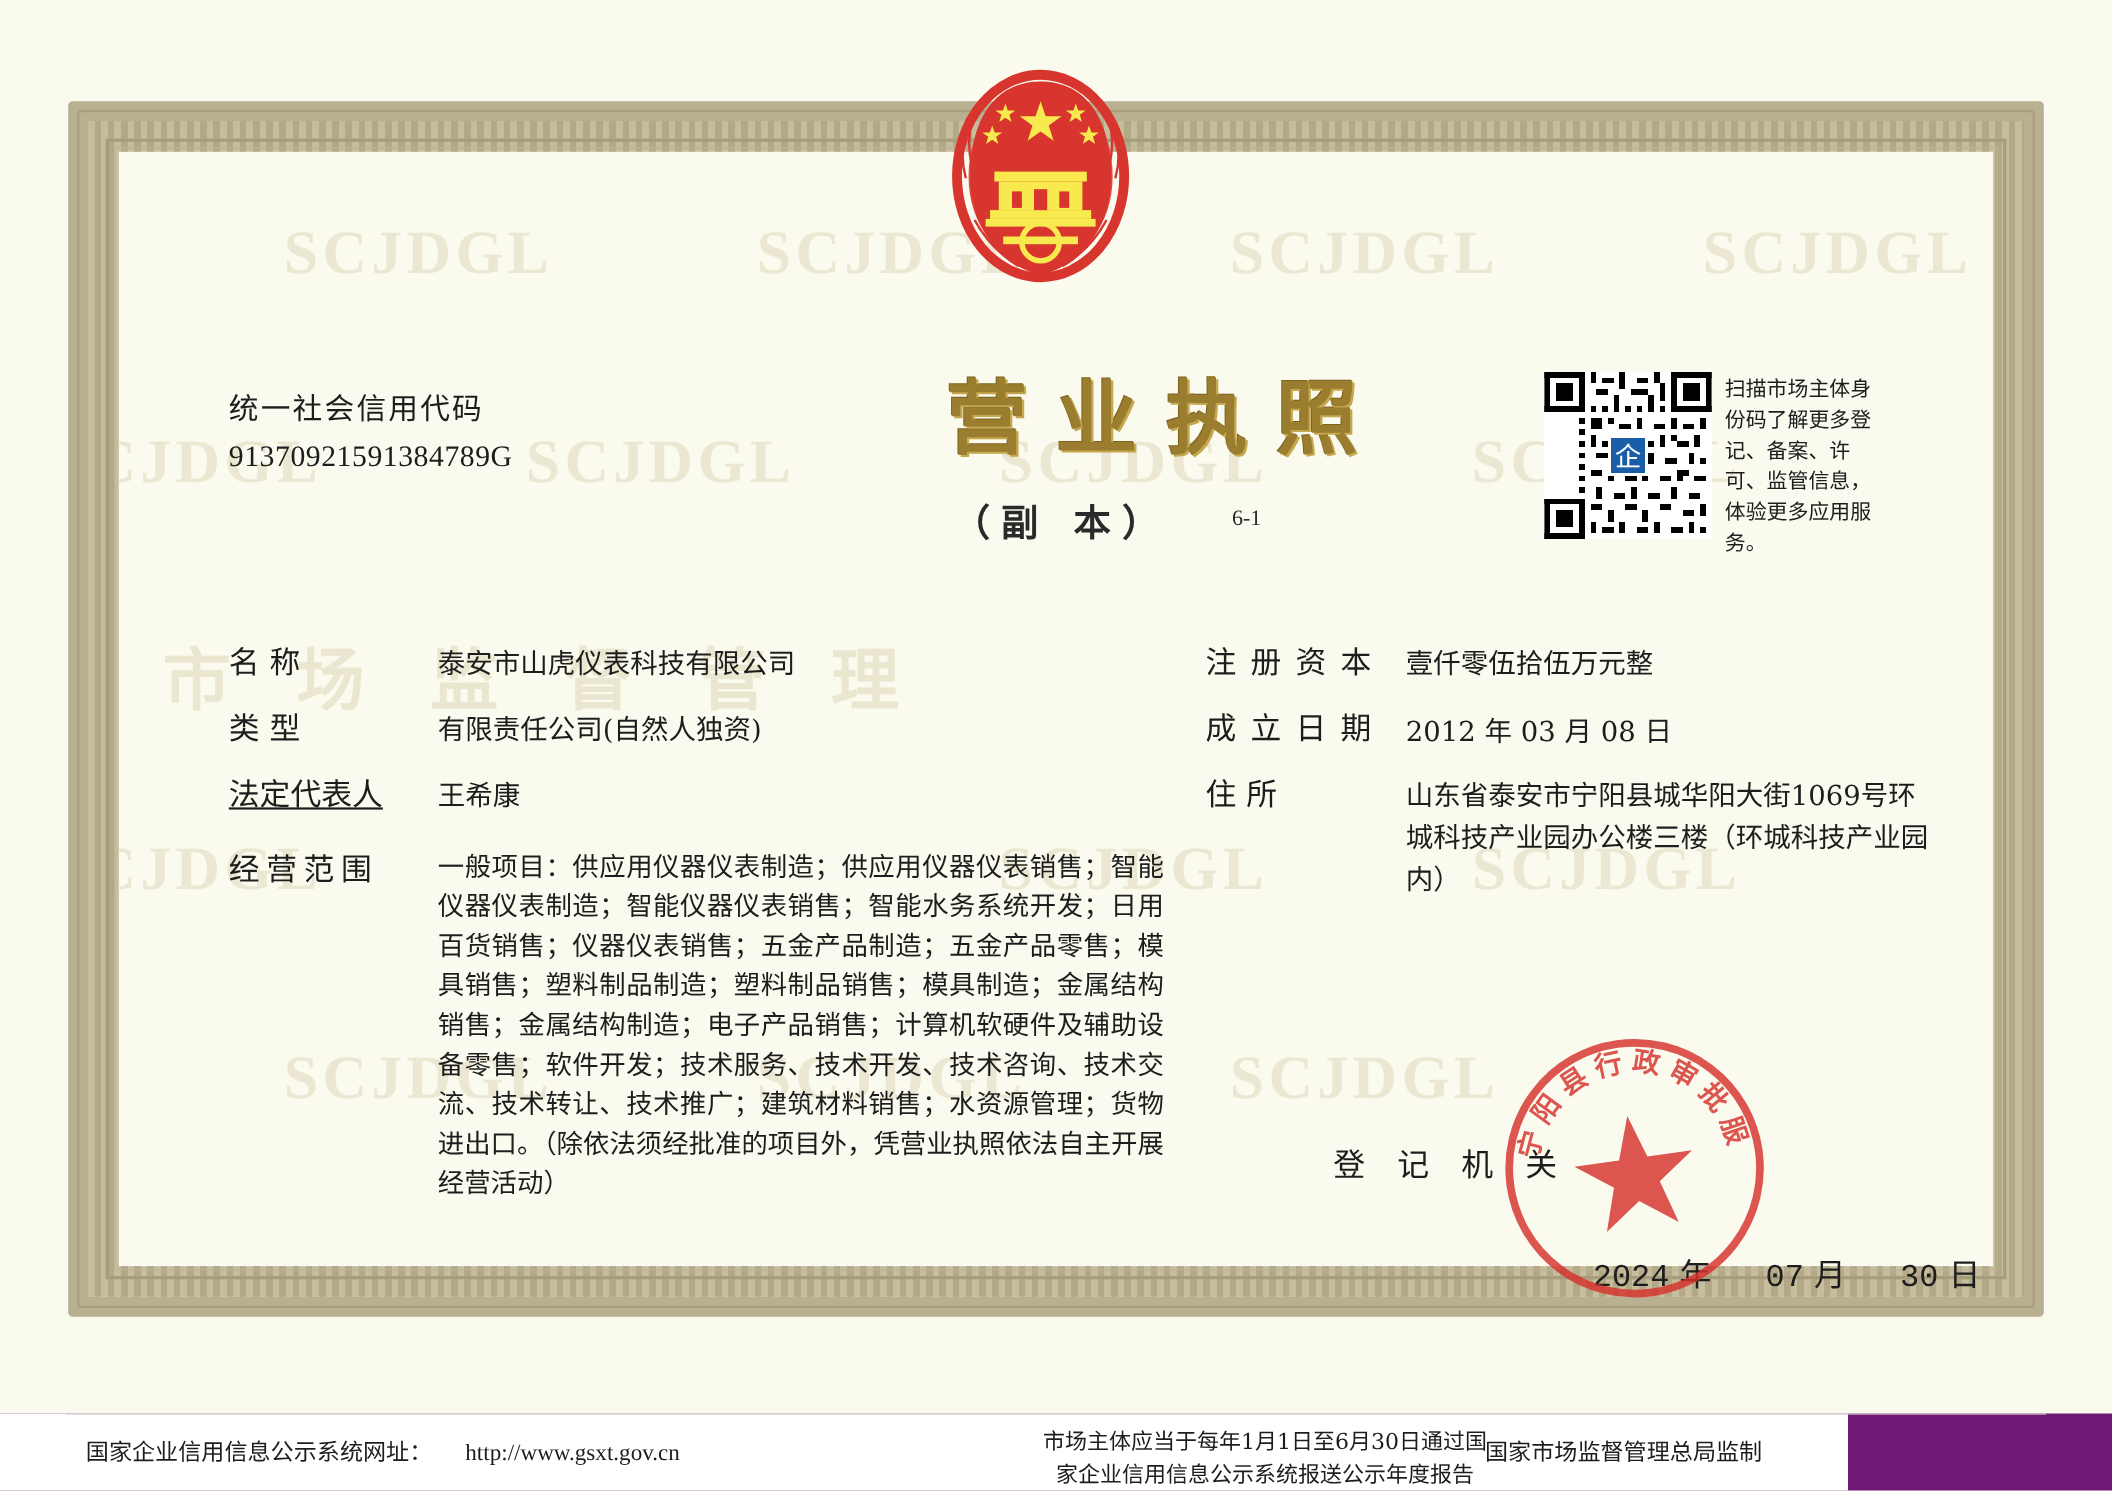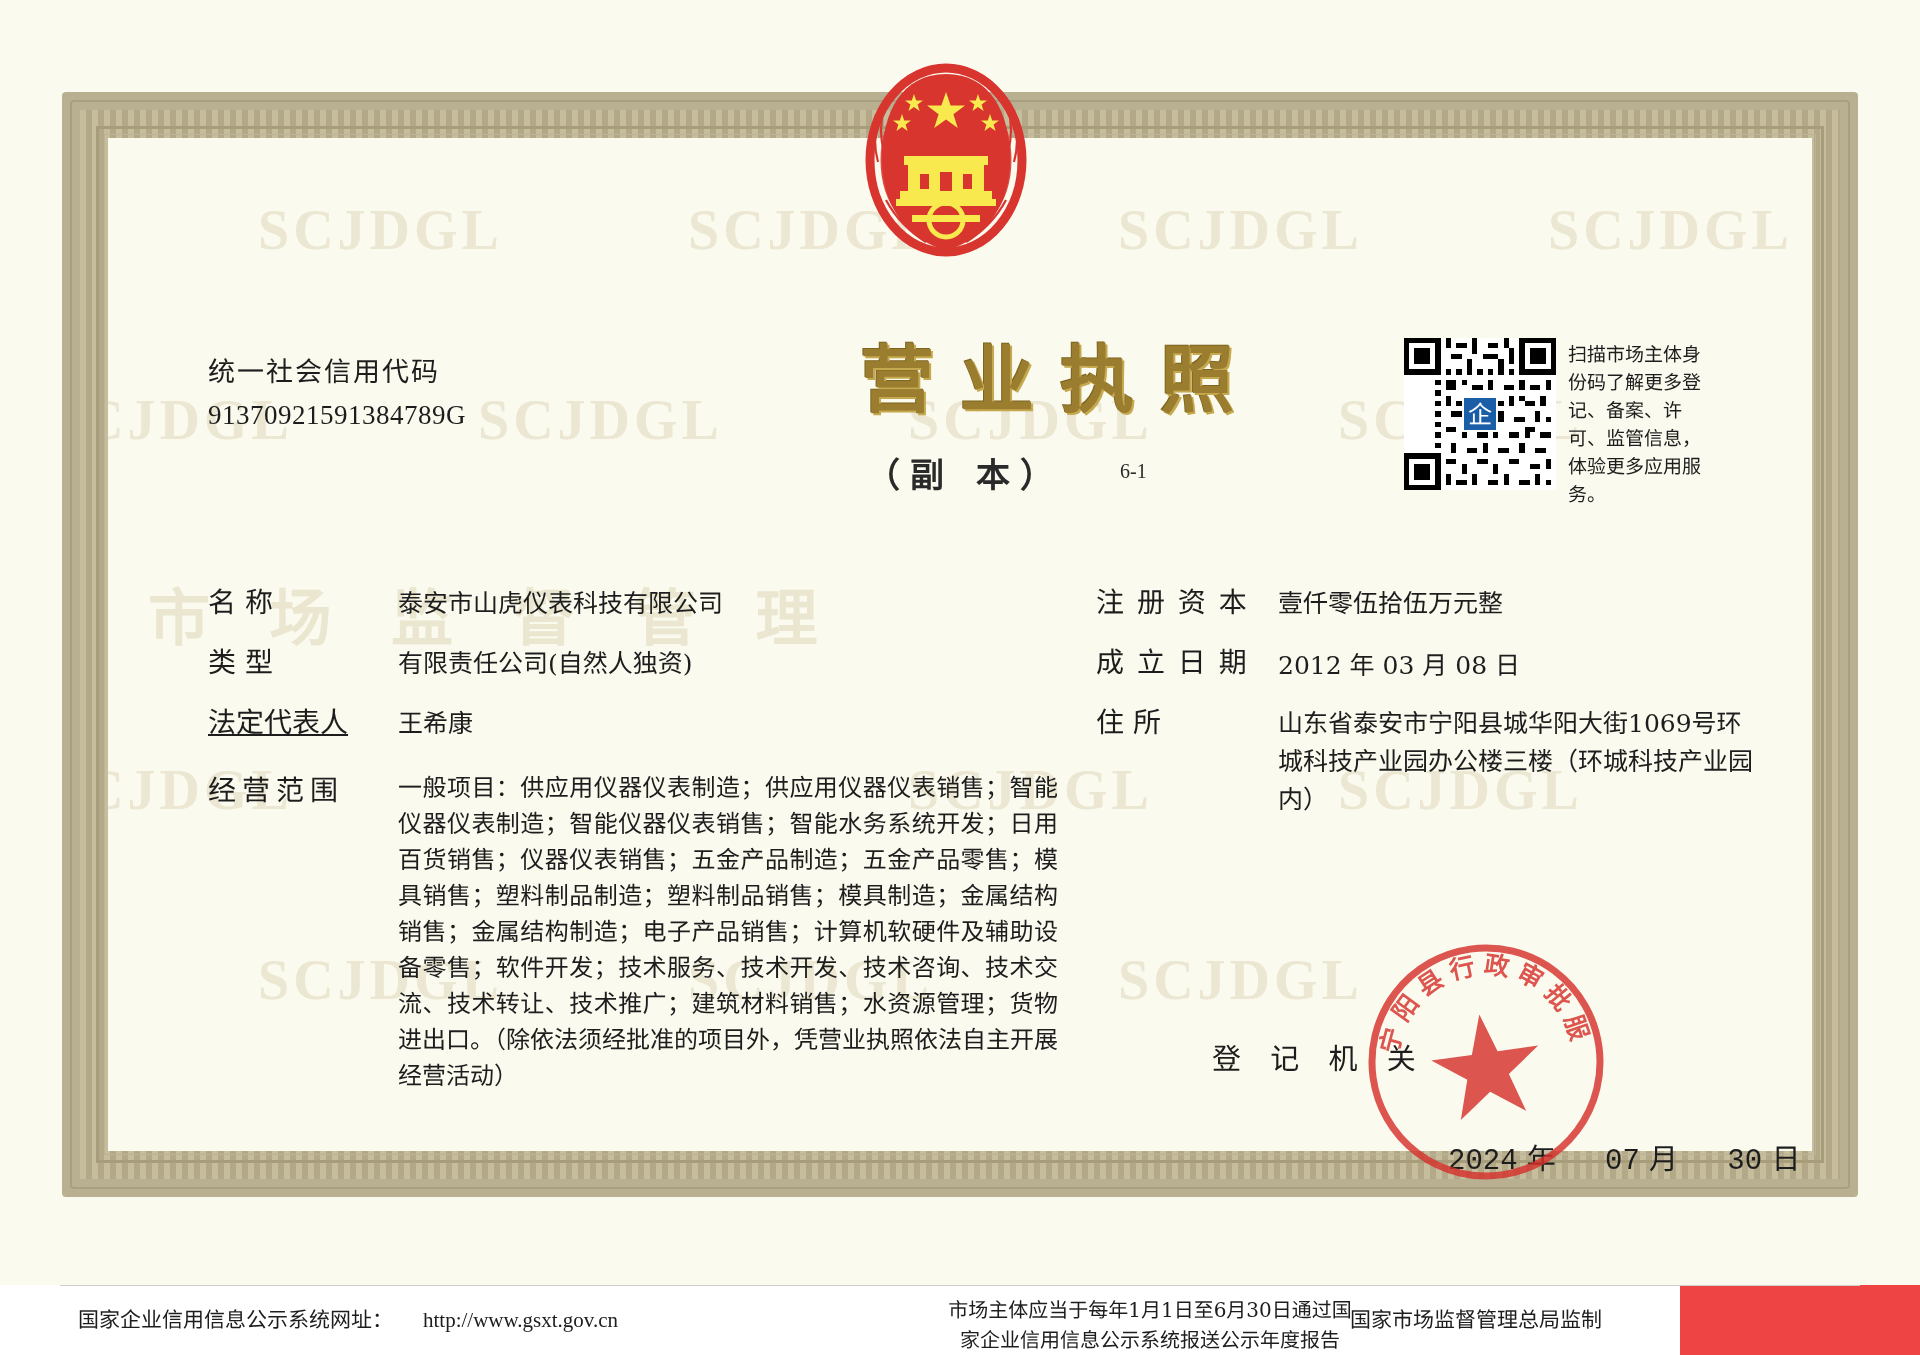--- a/index.html
+++ b/index.html
@@ -13,21 +13,21 @@
     font-family: "DejaVu Sans", "Liberation Sans", sans-serif;
     overflow: hidden;
   }
 
   
   #certificate {
     position: absolute;
     left: 0; top: 0;
     width: 1920px;
     height: 1355px;
-    background: #ef4444;
+    background: #701a75;
   }
 
   
   .paper {
     position: absolute;
     left: 0; top: 0;
     width: 1920px;
     height: 1285px;
     background: #fbfaee;
   }

